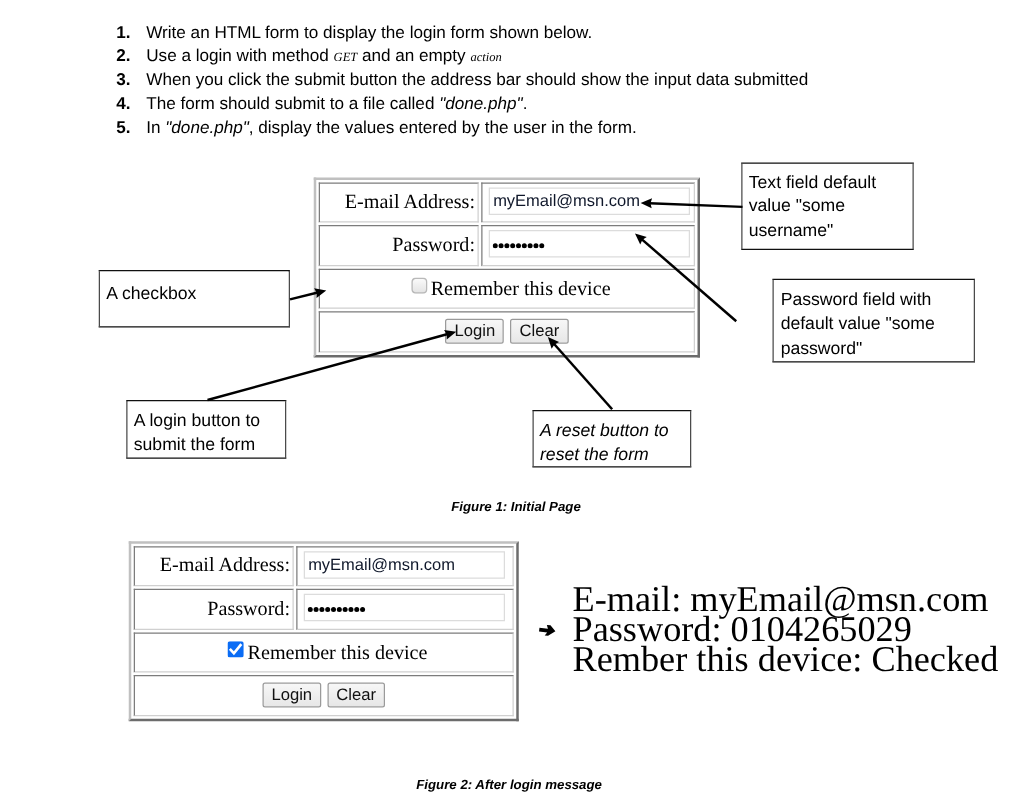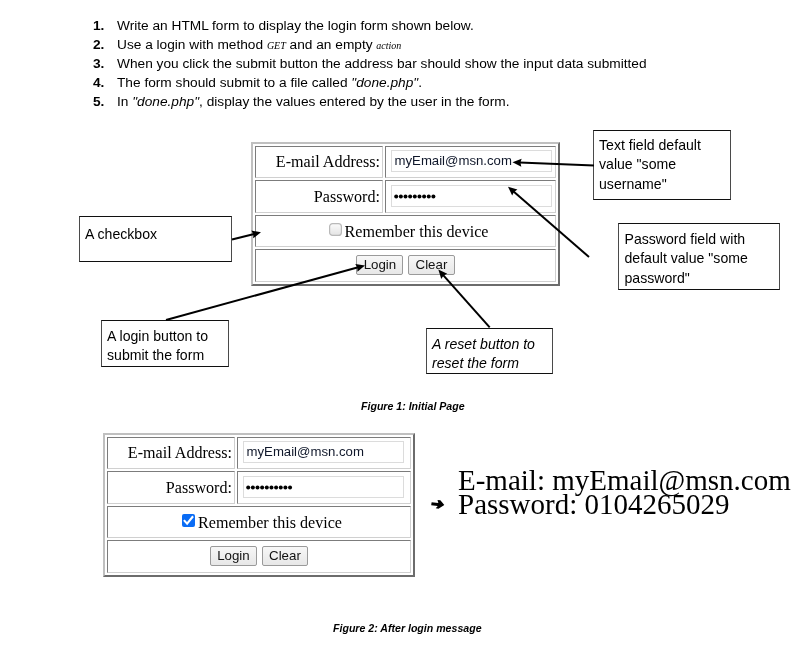--- a/index.html
+++ b/index.html
@@ -255,20 +255,21 @@
       <path d="M261.00,232.30 L253.23,238.35 L253.31,234.21 L251.30,230.59 Z" fill="#000"></path>
       <line x1="166" y1="320" x2="358.2494793099318" y2="267.25215291295336" stroke="#000" stroke-width="2"></line>
       <path d="M365.00,265.40 L357.38,271.64 L357.36,267.50 L355.26,263.92 Z" fill="#000"></path>
       <line x1="489.7" y1="327.4" x2="442.9516702056731" y2="274.83086649587364" stroke="#000" stroke-width="2"></line>
       <path d="M438.30,269.60 L447.27,273.67 L443.56,275.52 L441.29,278.98 Z" fill="#000"></path>
     </svg>
 
   <div class="abs" id="result">
     <div>E-mail: myEmail@msn.com</div>
     <div>Password: 0104265029</div>
+    <div>Rember this device: Checked</div>
   </div>
   <svg class="abs" id="result-bullet" width="14" height="12" viewBox="0 0 14 12">
     <path d="M0.4 5.0 L7.2 5.0 L6.0 2.0 L8.9 2.0 L13.4 6.2 L8.0 10.6 L5.3 10.6 L7.0 8.0 L0.4 8.0 Z" fill="#000"></path>
   </svg>
 
   <div class="abs caption" id="cap1">Figure 1: Initial Page</div>
   <div class="abs caption" id="cap2">Figure 2: After login message</div>
 </div>
 
 </body></html>

